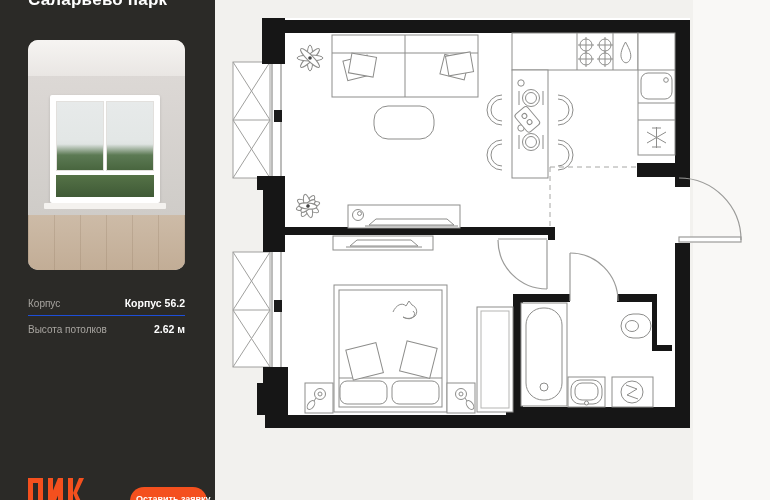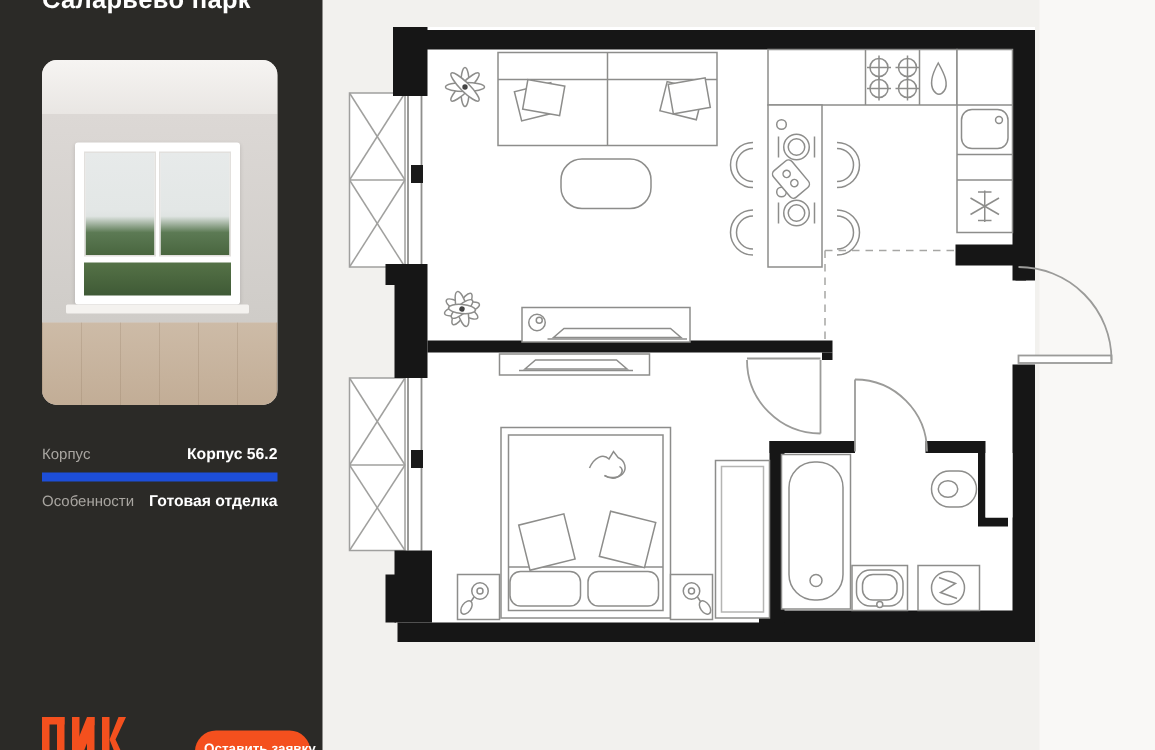--- a/index.html
+++ b/index.html
@@ -47,21 +47,21 @@
     box-shadow:0 2px 3px rgba(0,0,0,.12);
   }
   .ph-floor{position:absolute;left:0;right:0;bottom:0;height:55px;
     background:
       repeating-linear-gradient(90deg,rgba(120,95,70,.18) 0 1px,transparent 1px 26px),
       linear-gradient(180deg,#cdbba7,#c2ad96);}
   
   .specs{position:absolute;left:28px;top:290px;width:157px;}
   .spec-row{
     display:flex;justify-content:space-between;align-items:baseline;
-    padding:7px 0 6px;border-bottom:6px solid #1d4ed8;
+    padding:7px 0 6px;border-bottom:1px solid #1d4ed8;
   }
   .spec-row:last-child{border-bottom:none;}
   .spec-label{font-size:10px;color:#a8a5a0;}
   .spec-value{font-size:10.5px;font-weight:bold;color:#fff;text-align:right;}
   
   .logo{position:absolute;left:28px;top:478px;}
   .cta{
     position:absolute;left:130px;top:487px;width:77px;height:28px;
     background:#f4501e;border:none;border-radius:14px;color:#fff;
     font-family:inherit;font-size:9px;font-weight:bold;
@@ -334,22 +334,22 @@
     <div class="ph-radiator"></div>
     <div class="ph-floor"></div>
   </div>
 
   <div class="specs">
     <div class="spec-row">
       <span class="spec-label">Корпус</span>
       <span class="spec-value">Корпус 56.2</span>
     </div>
     <div class="spec-row">
-      <span class="spec-label">Особенности</span>
-      <span class="spec-value">Готовая отделка</span>
+      <span class="spec-label">Высота потолков</span>
+      <span class="spec-value">2.62 м</span>
     </div>
   </div>
 
   <div class="logo" aria-label="ПИК">
     <svg width="56" height="30" viewBox="0 0 56 30">
       <g fill="#f4501e">
         <rect x="0" y="0" width="5" height="30"></rect>
         <rect x="0" y="0" width="15" height="5"></rect>
         <rect x="10" y="0" width="5" height="30"></rect>
         <rect x="20" y="0" width="5" height="30"></rect>

